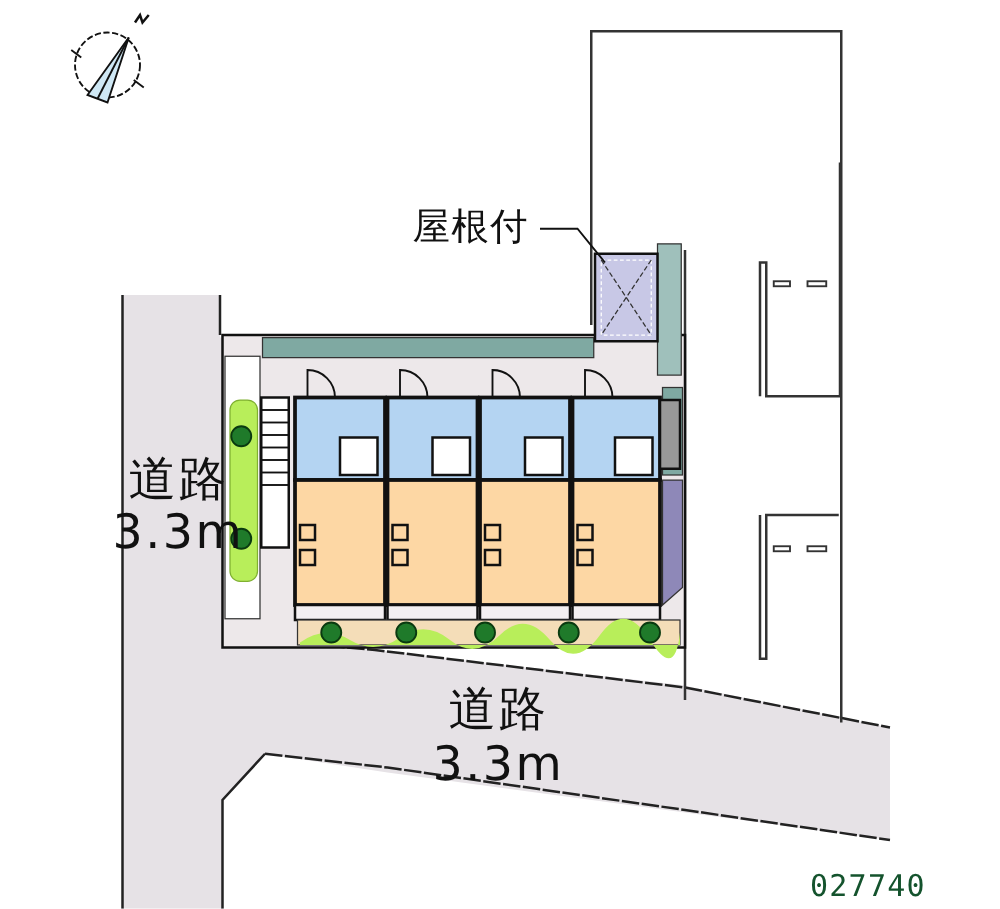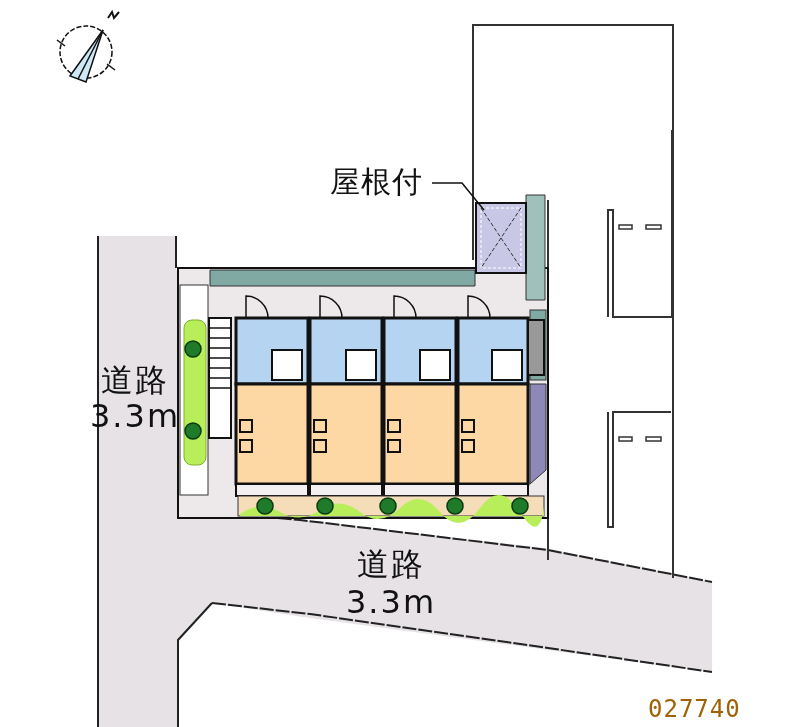--- a/index.html
+++ b/index.html
@@ -1,23 +1,23 @@
 <!DOCTYPE html>
 <html><head>
   <meta charset="utf-8">
   <style>
     html, body { margin: 0; padding: 0; background: #ffffff; }
     body { width: 800px; height: 727px; position: relative; overflow: hidden;
            font-family: "DejaVu Sans", sans-serif; }
     #map { position: absolute; left: 0; top: 0; width: 800px; height: 614px; }
     .label { position: absolute; color: #111; line-height: 1; white-space: nowrap; }
     .road-label { font-size: 30px; text-align: center; }
-    .road-label .w { display: block; font-size: 32px; letter-spacing: 2px; }
+    .road-label .w { display: block; font-size: 38px; letter-spacing: 2px; }
     .bike-label { font-size: 30px; line-height: 34px; letter-spacing: 1px; }
-    .code { font-family: "DejaVu Sans Mono", monospace; font-size: 24px; color: #a16207; letter-spacing: 1px; }
+    .code { font-family: "DejaVu Sans Mono", monospace; font-size: 24px; color: #14532d; letter-spacing: 1px; }
   </style>
 </head>
 <body>
 
 <div id="map">
   <svg width="800" height="727" viewBox="0 0 800 727" xmlns="http://www.w3.org/2000/svg">
 
     <g>
       <path d="M98 236 L176 236 L176 270 L190 270 L190 470 L180 480 L214 512 L300 520 L545 548 L712 582 L712 672 L548 650 L310 618 L212 603 L178 640 L178 727 L98 727 Z" fill="#e6e2e6" stroke="none"></path>
       <path d="M98 236 L98 727" stroke="#222" stroke-width="2" fill="none"></path>

